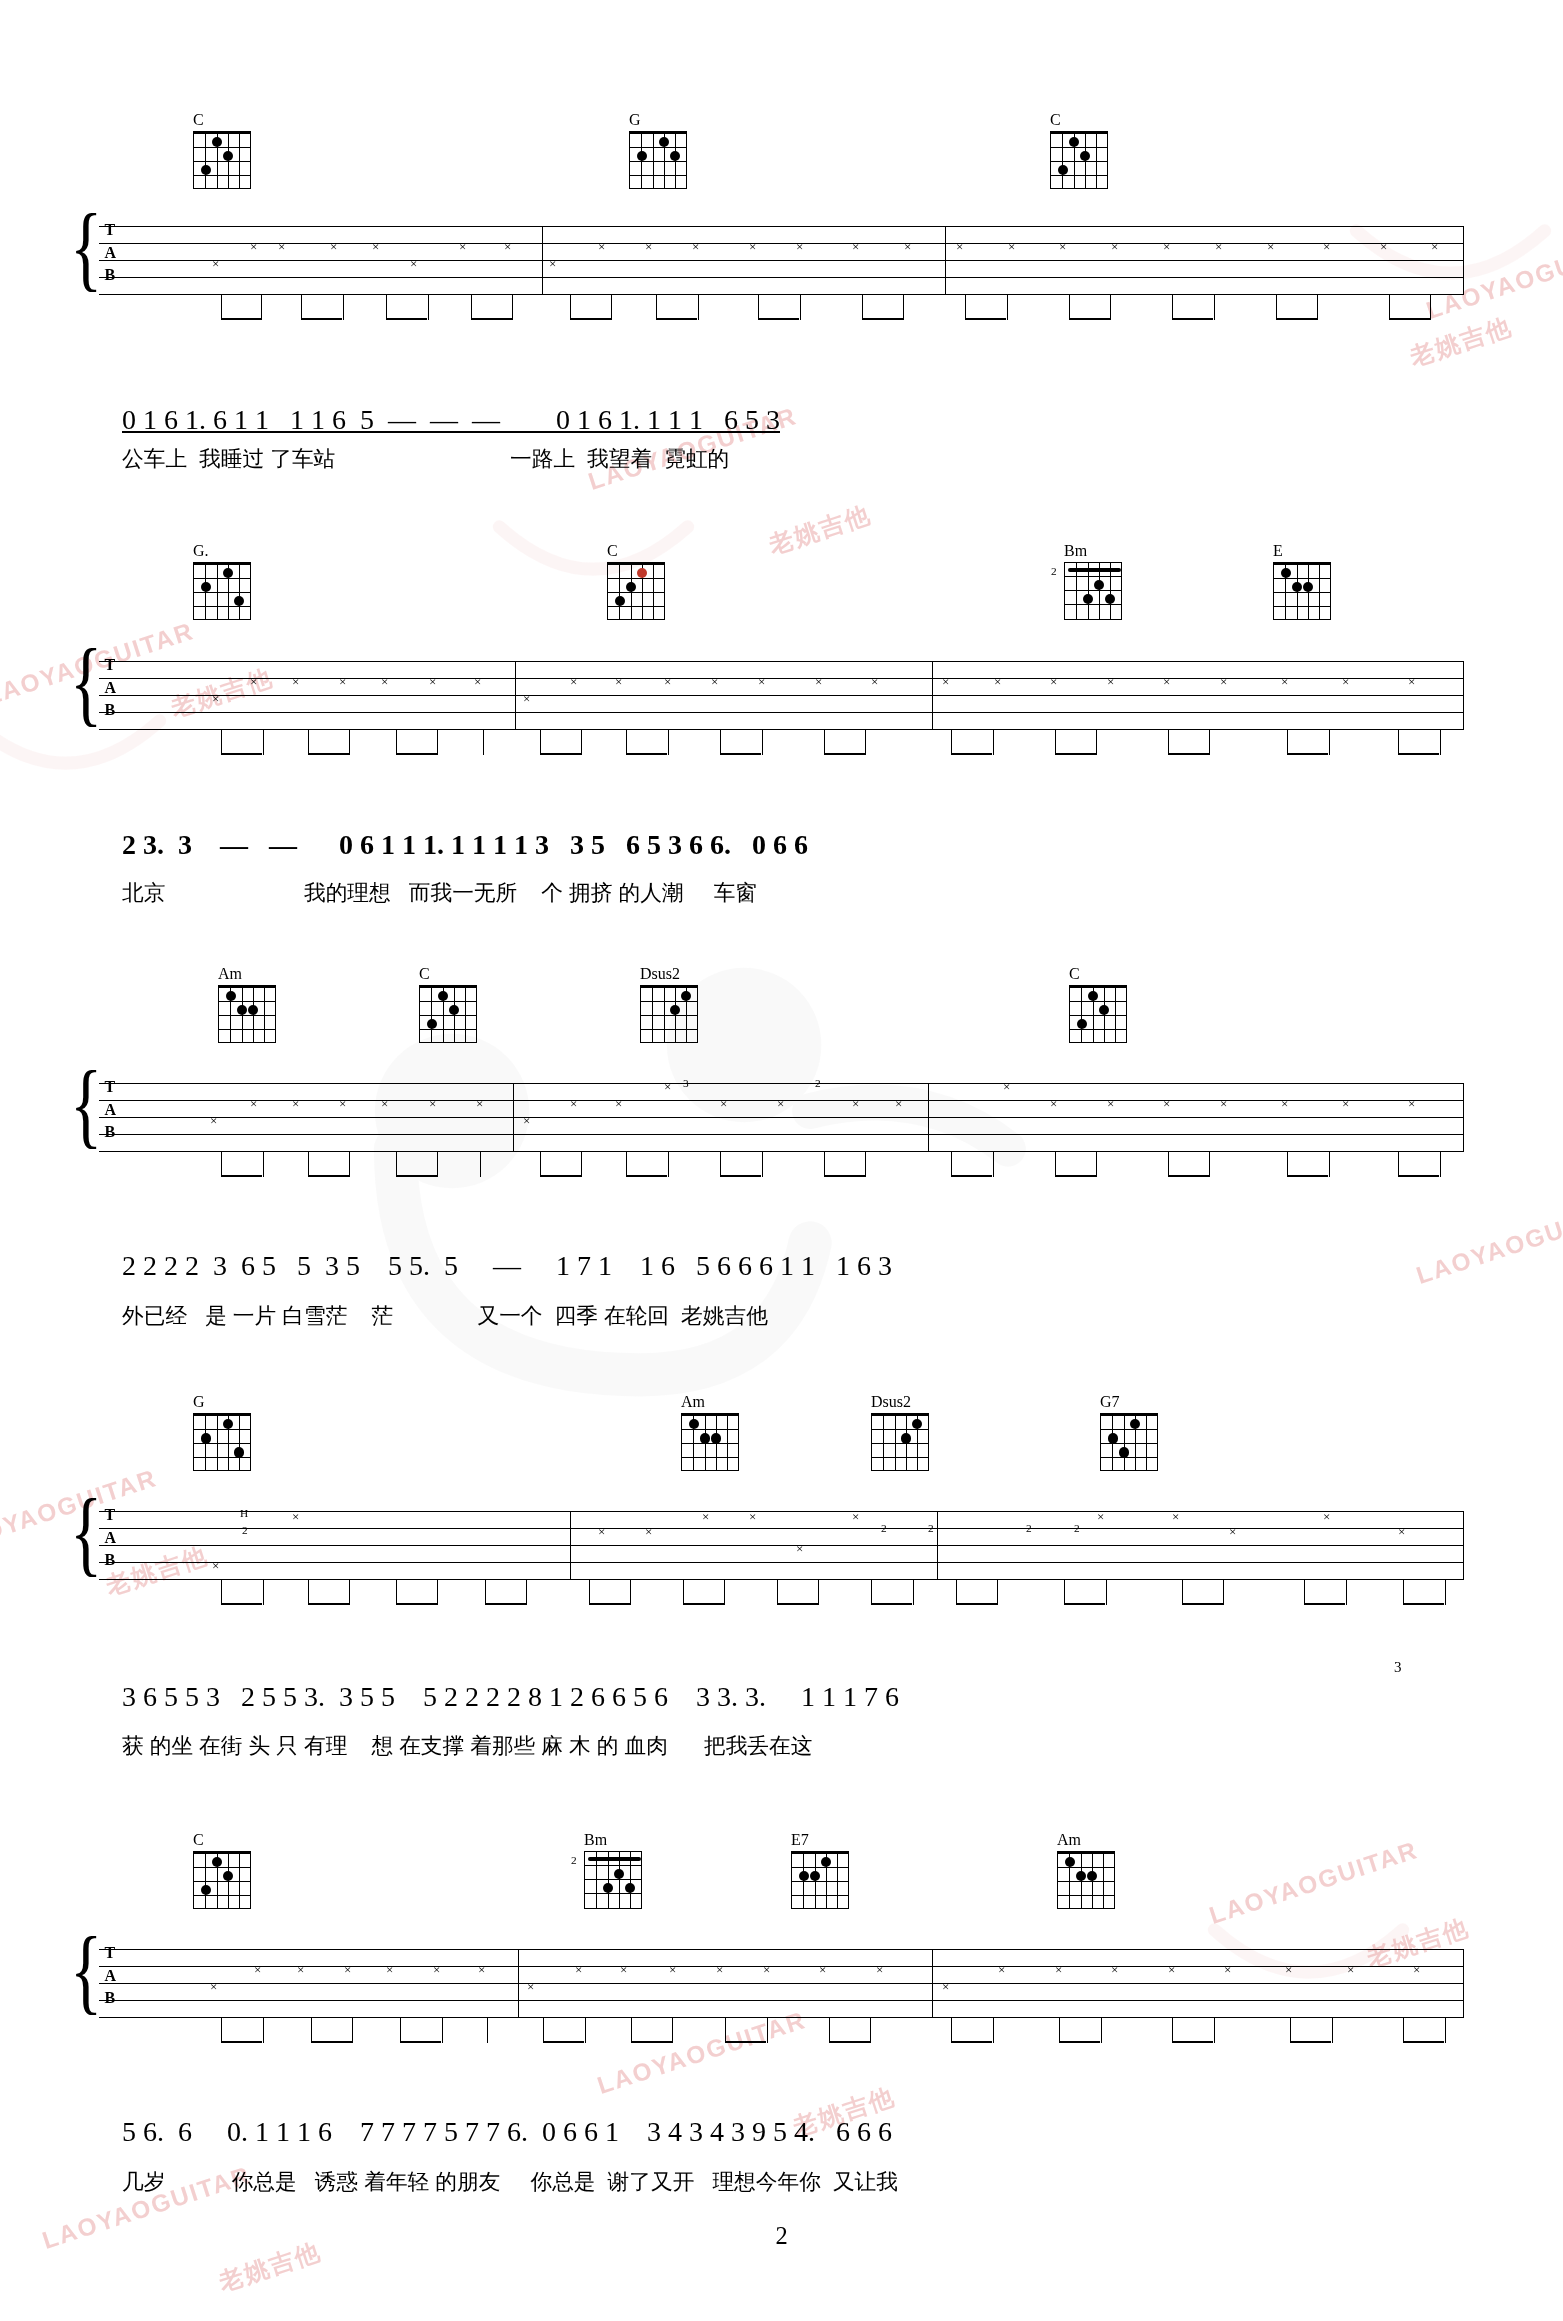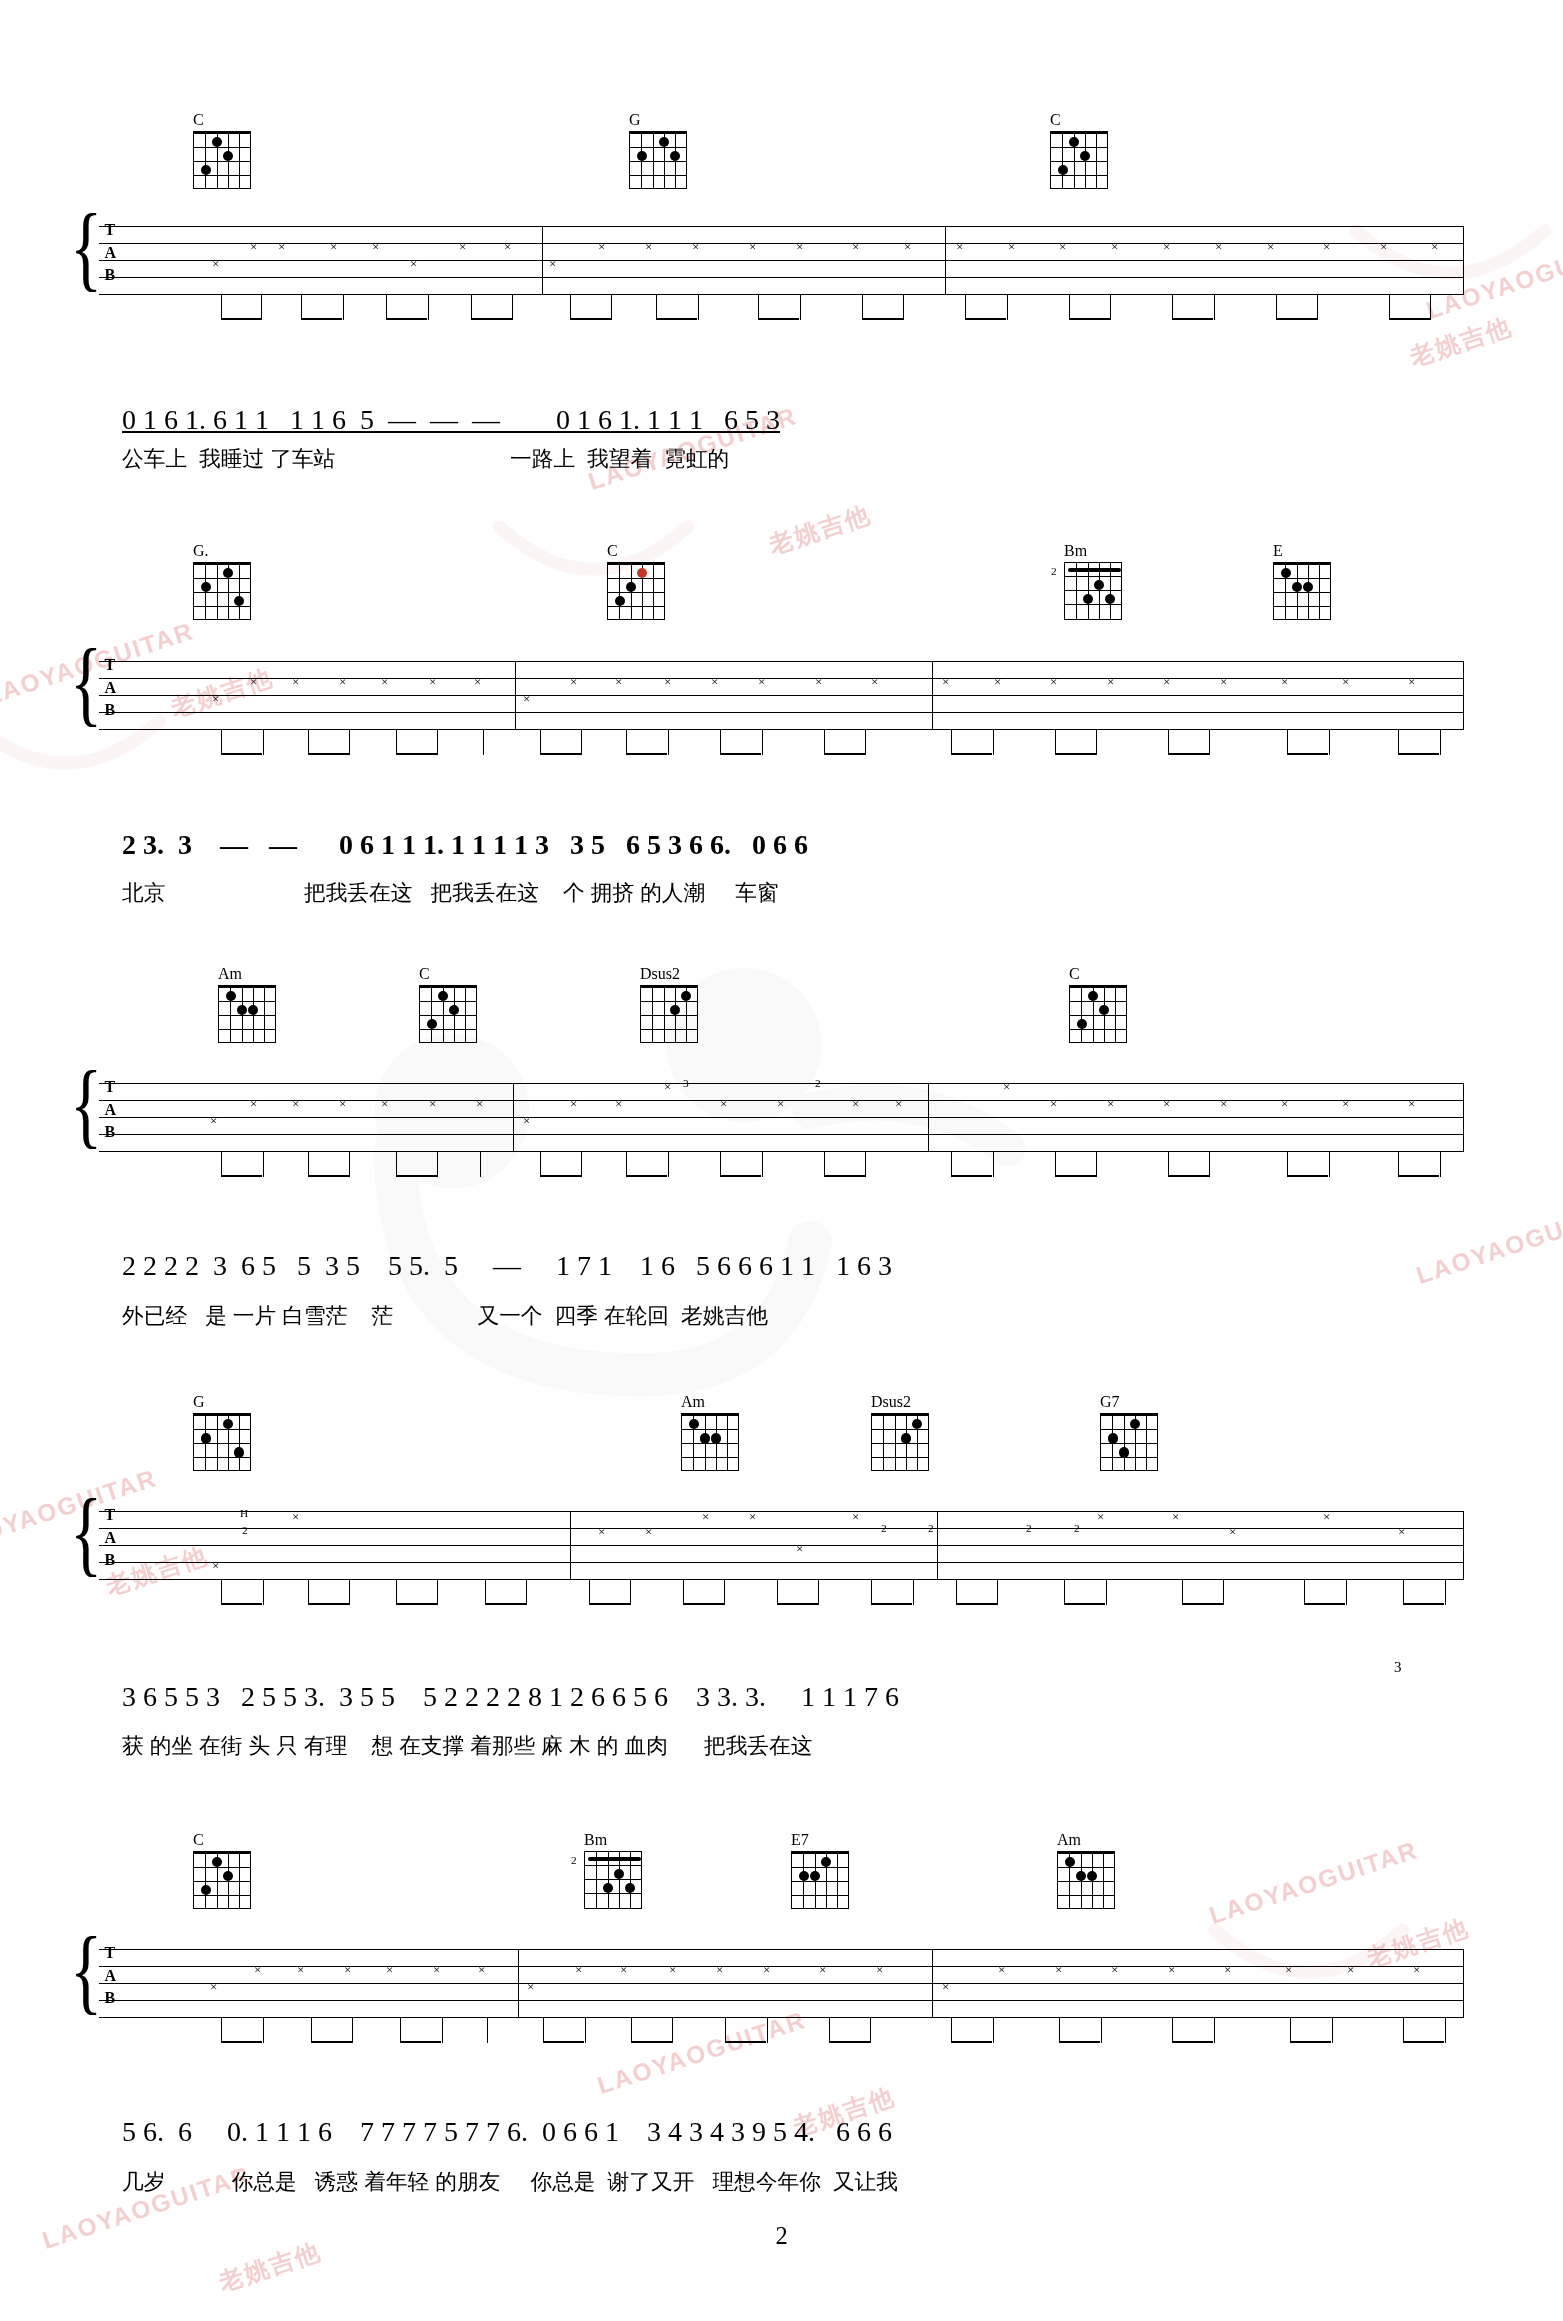--- a/index.html
+++ b/index.html
@@ -390,21 +390,21 @@
       <div class="stem" style="left:1110px;top:68px;height:26px;"></div>
       <div class="stem" style="left:1188px;top:68px;height:26px;"></div>
       <div class="beam" style="left:1188px;top:92px;width:41px;"></div>
       <div class="stem" style="left:1230px;top:68px;height:26px;"></div>
       <div class="stem" style="left:1299px;top:68px;height:26px;"></div>
       <div class="beam" style="left:1299px;top:92px;width:41px;"></div>
       <div class="stem" style="left:1341px;top:68px;height:26px;"></div>
     </div>
 
     <div class="numrow" style="top:424px;font-weight:bold;">2 3.  3    —   —      0 6 1 1 1. 1 1 1 1 3   3 5   6 5 3 6 6.   0 6 6</div>
-    <div class="lyricrow" style="top:473px;">北京                       把我丢在这   把我丢在这    个 拥挤 的人潮     车窗</div>
+    <div class="lyricrow" style="top:473px;">北京                       我的理想   而我一无所    个 拥挤 的人潮     车窗</div>
   </div>
 
   <div class="system" style="top:951px;">
 
     <div class="chord" style="left:218px;top:14px;">
       <div class="nm">Am</div>
       <div class="grid">
         <div class="v" style="left:11.3px;"></div>
           <div class="v" style="left:22.6px;"></div>
           <div class="v" style="left:34px;"></div>

